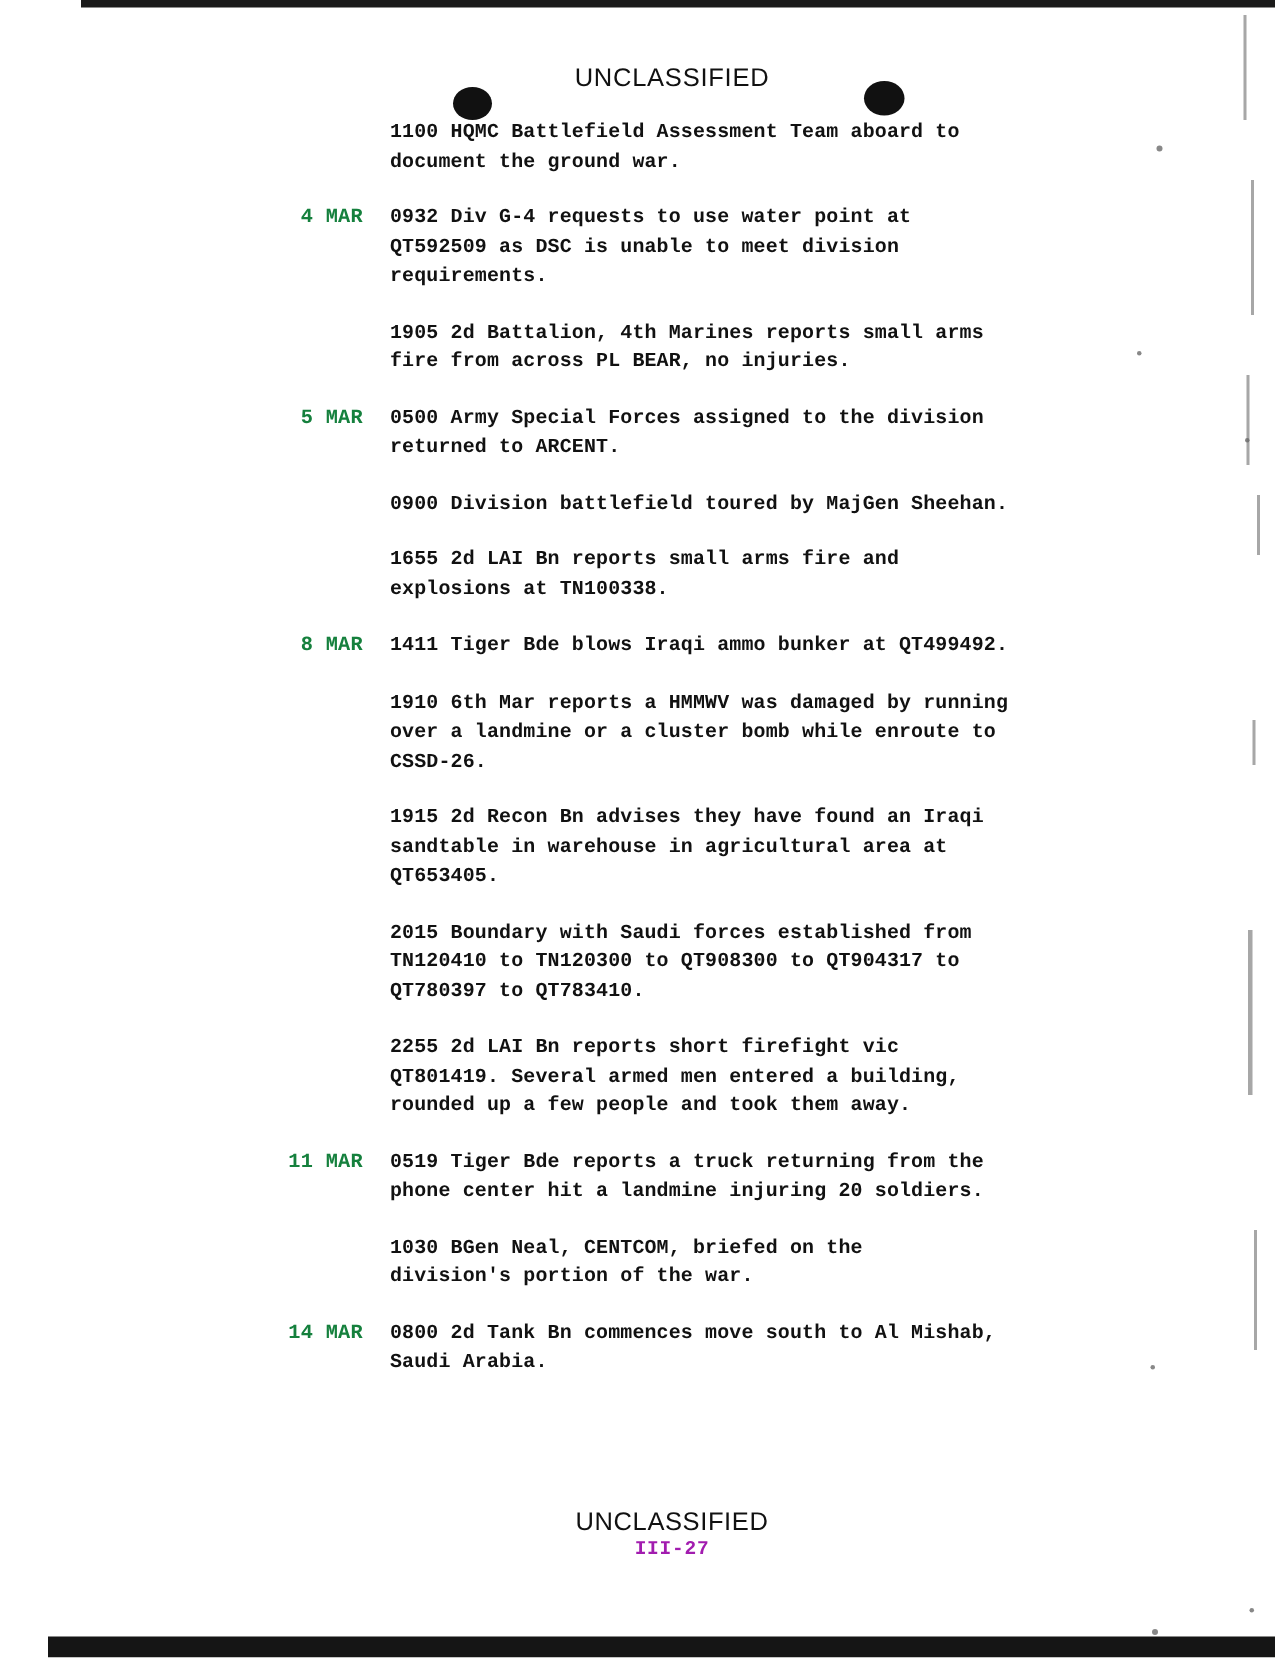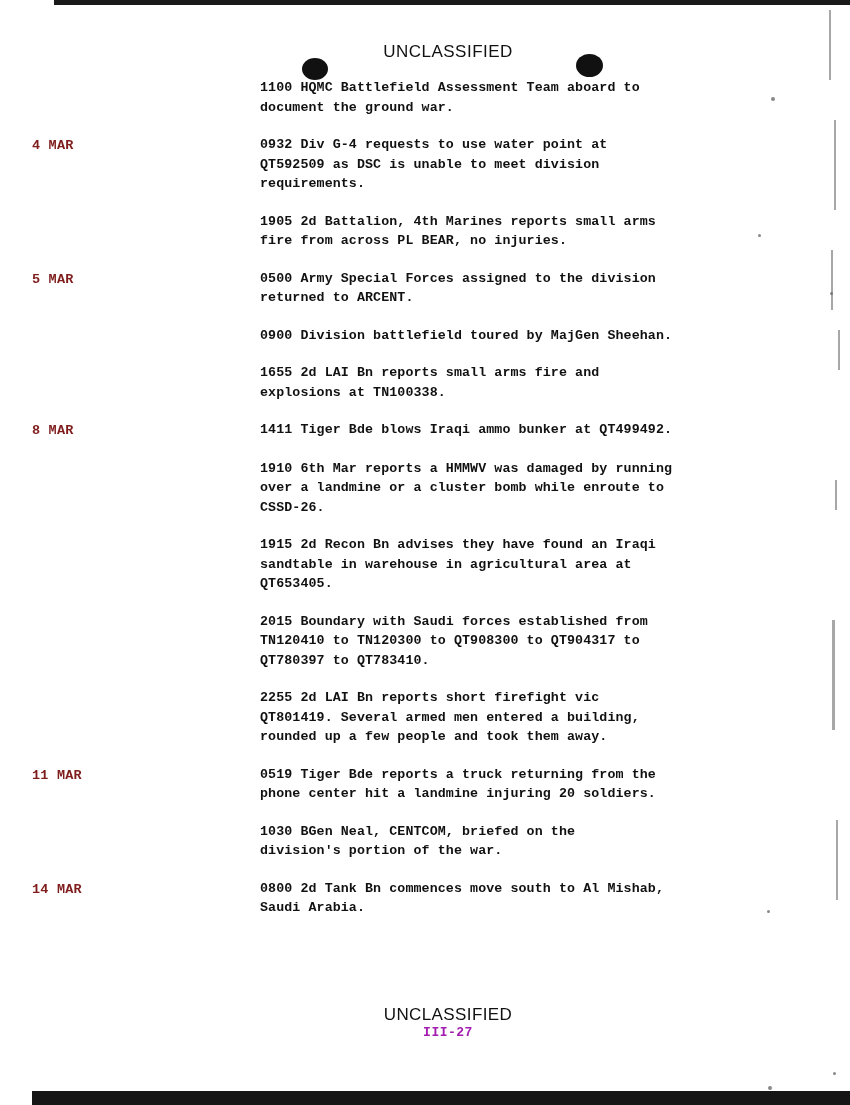--- a/index.html
+++ b/index.html
@@ -98,27 +98,27 @@
     width: 832px;
   }
   .row {
     display: flex;
     align-items: flex-start;
     margin-bottom: 18px;
   }
   .date-col {
     width: 228px;
     flex: 0 0 228px;
-    text-align: left;
+    text-align: right;
     padding-right: 18px;
     box-sizing: border-box;
     font-family: "Liberation Mono", monospace;
     font-size: 13.5px;
     font-weight: bold;
-    color: #7f1d1d;
+    color: #15803d;
     letter-spacing: 0.2px;
     line-height: 19.5px;
     padding-top: 1px;
   }
   .date-col.redact-label {
     font-family: "Liberation Sans", sans-serif;
     font-weight: normal;
     font-size: 15px;
     letter-spacing: 0;
   }

